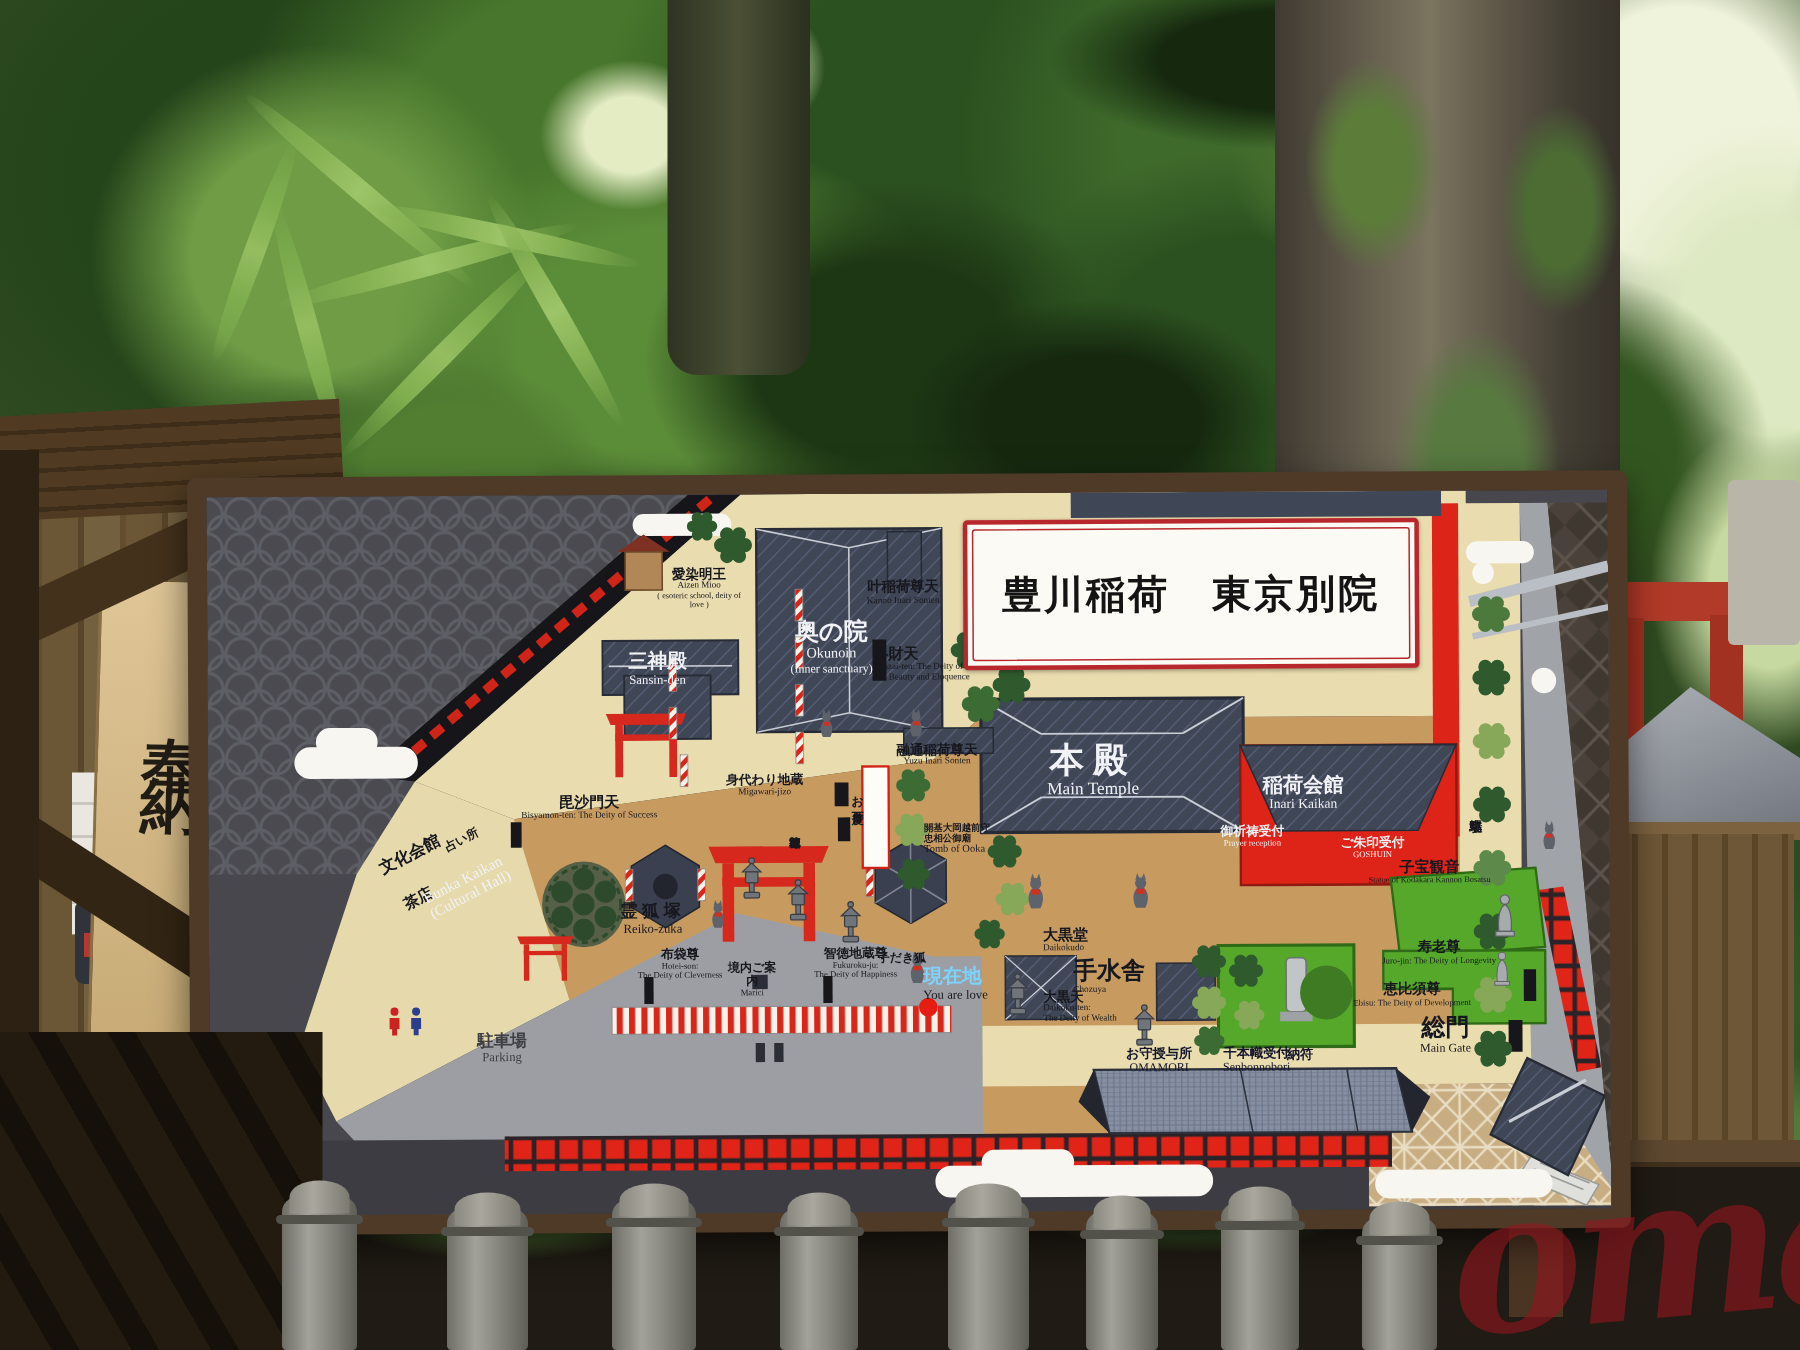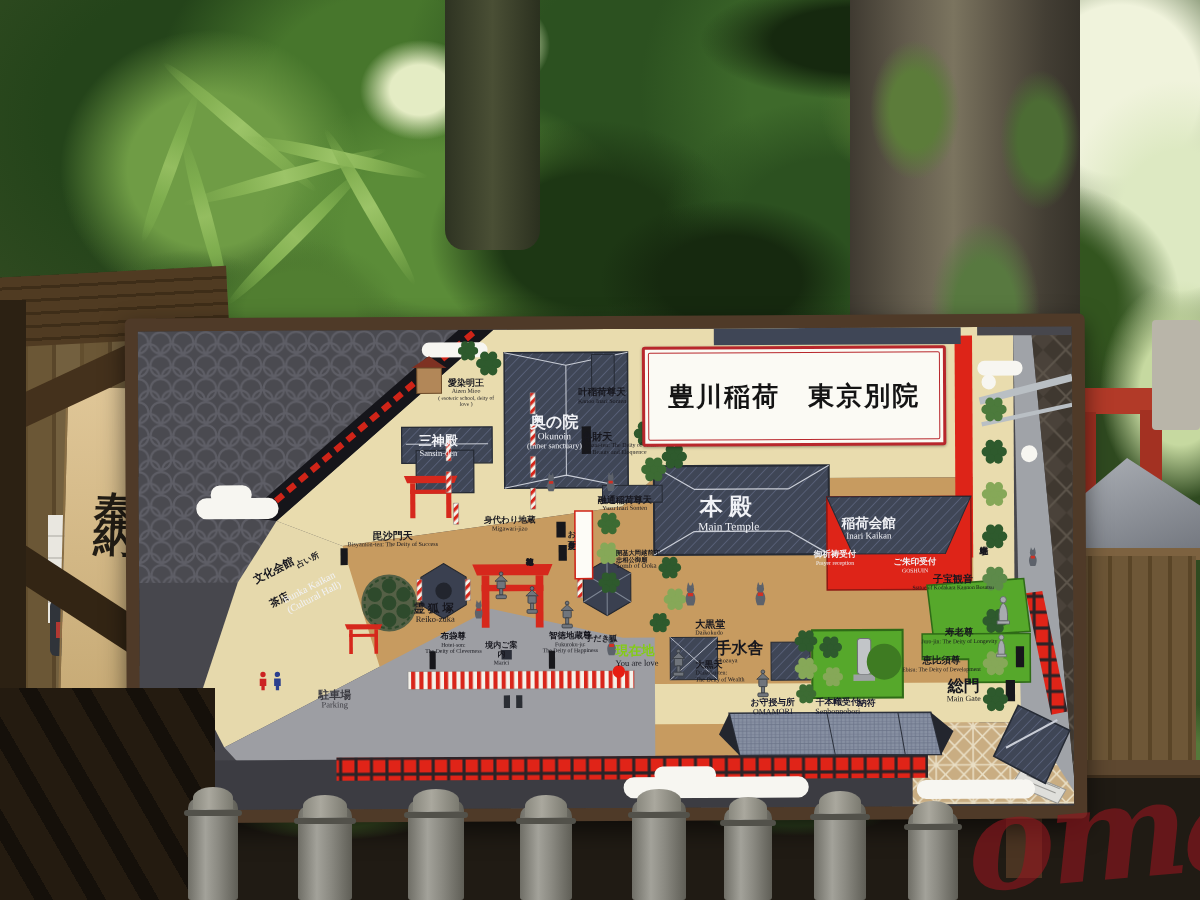--- a/index.html
+++ b/index.html
@@ -484,21 +484,21 @@
       </div>
       <div class="lbl" style="left:398px;top:302px;width:66px">
         <div class="jp" style="font-size:8.5px">智徳地蔵尊</div>
         <div class="en" style="font-size:5.8px">Fukuroku-ju:
 The Deity of Happiness</div>
       </div>
       <div class="lbl" style="left:436px;top:306px;width:52px">
         <div class="jp" style="font-size:8px">子だき狐</div>
       </div>
       <div class="lbl ta-l" style="left:476px;top:315px;width:70px">
-        <div class="jp" style="font-size:13px;color:#84cc16">現在地</div>
+        <div class="jp" style="font-size:13px;color:#7dd3fc">現在地</div>
         <div class="en" style="font-size:8.5px">You are love</div>
       </div>
       <div class="lbl ta-l" style="left:556px;top:290px;width:50px">
         <div class="jp" style="font-size:10px">大黒堂</div>
         <div class="en" style="font-size:6.2px">Daikokudo</div>
       </div>
       <div class="lbl ta-l" style="left:576px;top:311px;width:50px">
         <div class="jp" style="font-size:16px">手水舎</div>
         <div class="en" style="font-size:6.2px">Chozuya</div>
       </div>

